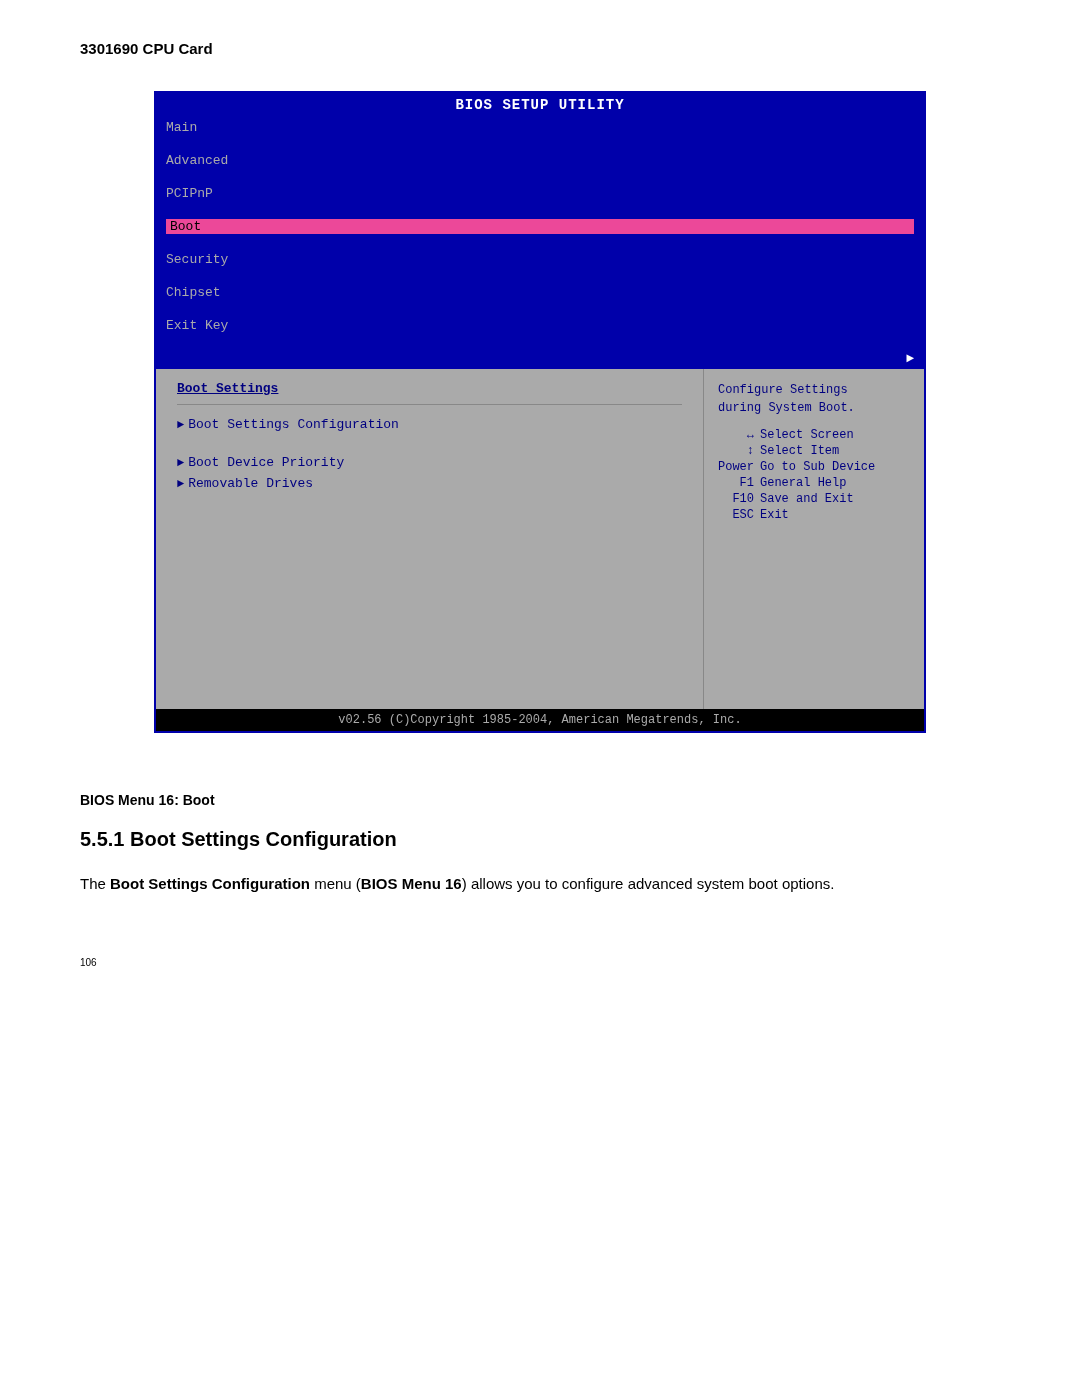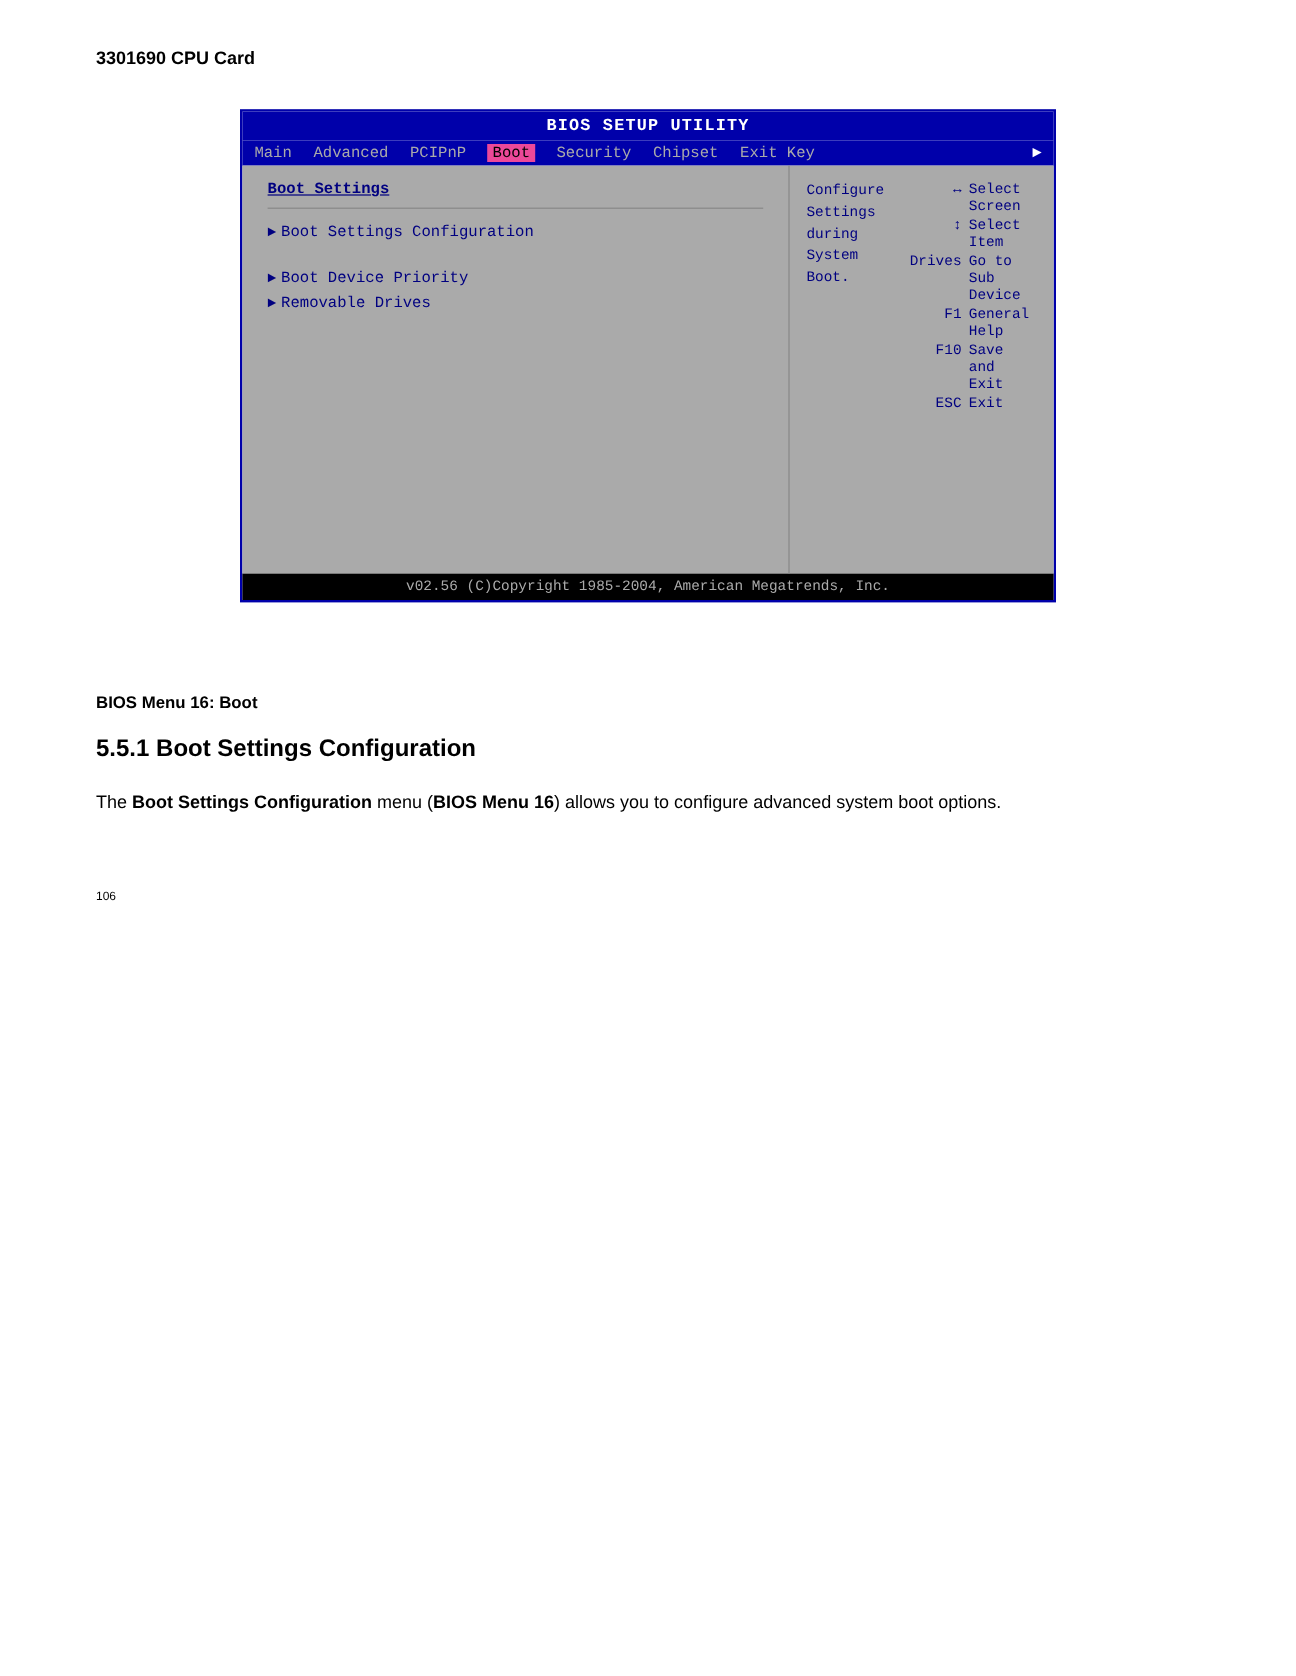--- a/index.html
+++ b/index.html
@@ -8,22 +8,22 @@
       width: 1080px;
       min-height: 1397px;
       background: #ffffff;
       font-family: Arial, sans-serif;
       font-size: 15px;
       color: #000000;
       padding: 40px 80px;
     }
 
     .bios-container {
-      width: 680px;
-      margin: 0 auto 48px auto;
+      width: 772px;
+      margin: 0 auto 32px auto;
       border: 2px solid #0000aa;
     }
 
     .bios-title-bar {
       background: #0000aa;
       color: #ffffff;
       text-align: center;
       font-family: 'Courier New', monospace;
       font-size: 14px;
       padding: 4px 0;
@@ -32,20 +32,21 @@
     }
 
     .bios-menu-bar {
       background: #0000aa;
       color: #aaaaaa;
       display: flex;
       font-family: 'Courier New', monospace;
       font-size: 13px;
       padding: 3px 10px;
       gap: 18px;
+      flex-direction: column;
     }
 
     .bios-menu-bar .menu-item {
       cursor: pointer;
       color: #aaaaaa;
     }
 
     .bios-menu-bar .menu-item.active {
       color: #ffffff;
       background: #ec4899;
@@ -67,21 +68,21 @@
     .bios-left {
       flex: 1;
       padding: 12px 21px;
       border-right: 1px solid #888888;
     }
 
     .bios-right {
       width: 220px;
       padding: 12px 14px;
       display: flex;
-      flex-direction: row;
+      flex-direction: column;
       justify-content: flex-start;
     }
 
     .bios-section-title {
       font-family: 'Courier New', monospace;
       font-size: 13px;
       font-weight: bold;
       color: #000080;
       margin-bottom: 8px;
       text-decoration: underline;
@@ -234,21 +235,21 @@
           <tbody>
               <tr>
             <td>↔</td>
             <td>Select Screen</td>
           </tr>
           <tr>
             <td>↕</td>
             <td>Select Item</td>
           </tr>
           <tr>
-            <td>Drives</td>
+            <td>Power</td>
             <td>Go to Sub Device</td>
           </tr>
           <tr>
             <td>F1</td>
             <td>General Help</td>
           </tr>
           <tr>
             <td>F10</td>
             <td>Save and Exit</td>
           </tr>

